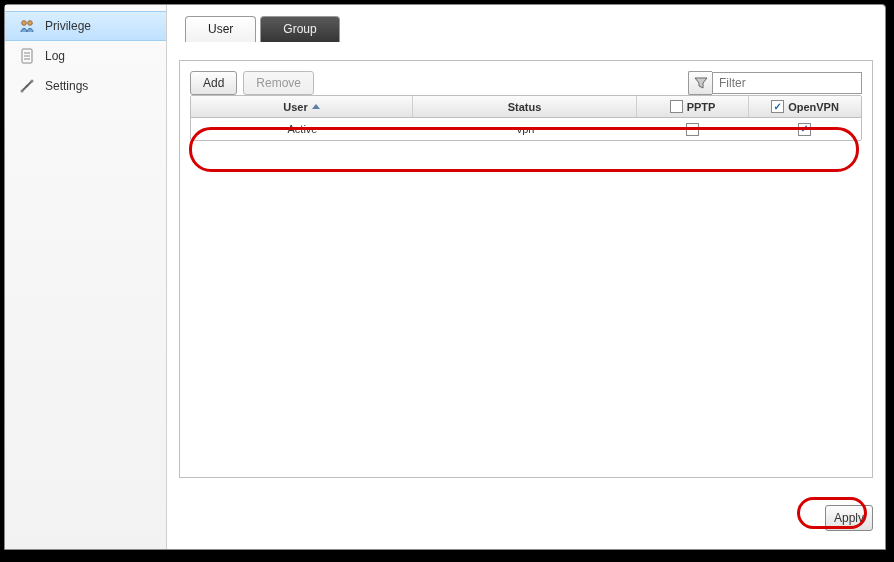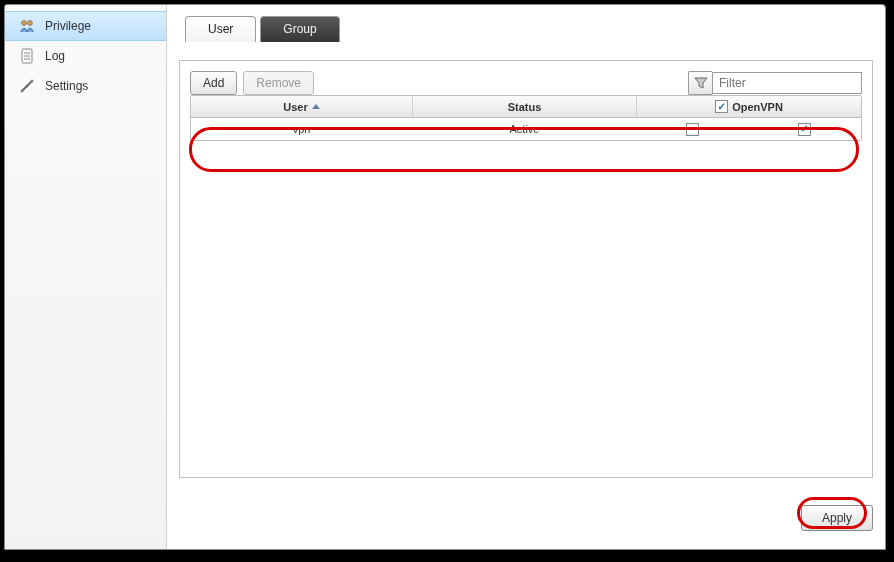--- a/index.html
+++ b/index.html
@@ -54,21 +54,21 @@
   .sort-asc{width:0;height:0;border-left:4px solid transparent;border-right:4px solid transparent;border-bottom:5px solid #5b7fa6;}
   .tr{display:flex;height:22px;align-items:center;background:#fff;}
   .td{font-size:11px;color:#333;display:flex;align-items:center;justify-content:center;border-right:1px solid transparent;}
   .td.name{width:222px;}
   .td.status{width:224px;}
   .td.pptp{width:112px;}
   .td.ovpn{width:112px;flex:1;}
   .chk{width:13px;height:13px;border:1px solid #888;background:#fff;display:inline-flex;align-items:center;justify-content:center;}
   .chk.checked::after{content:"✓";font-size:10px;color:#1a5fa0;font-weight:bold;line-height:1;}
   .footer{display:flex;justify-content:flex-end;padding-top:8px;}
-  .apply-btn{font-size:12px;padding:5px 20px;border:1px solid #888;border-radius:3px;background:linear-gradient(#fdfdfd,#e2e2e2);cursor:pointer;color:#333;}
+  .apply-btn{font-size:12px;padding:5px 8px;border:1px solid #888;border-radius:3px;background:linear-gradient(#fdfdfd,#e2e2e2);cursor:pointer;color:#333;}
   
   .anno{position:absolute;pointer-events:none;}
   .ring-row{left:9px;top:66px;width:670px;height:45px;border:3px solid #d60000;border-radius:22px;}
   .ring-apply{position:absolute;right:6px;bottom:2px;width:70px;height:32px;border:3px solid #d60000;border-radius:16px;pointer-events:none;}
   .arrow-svg{left:160px;top:94px;width:700px;height:390px;}
 </style>
 </head>
 <body>
 
 <div class="window">
@@ -133,28 +133,32 @@
 
         <div class="table">
           <div class="thead">
             <div class="th name">
               <span>User</span>
               <span class="sort-asc"></span>
             </div>
             <div class="th status">
               <span>Status</span>
             </div>
+            <div class="th pptp">
+              <span class="chk"></span>
+              <span>PPTP</span>
+            </div>
             <div class="th ovpn">
               <span class="chk checked"></span>
               <span>OpenVPN</span>
             </div>
           </div>
           <div class="tr">
+            <div class="td status">Active</div>
             <div class="td name">vpn</div>
-            <div class="td status">Active</div>
             <div class="td pptp">
                 <span class="chk"></span>
               </div>
             <div class="td ovpn">
                 <span class="chk checked"></span>
               </div>
           </div>
         </div>
 
         <div class="anno ring-row"></div>

